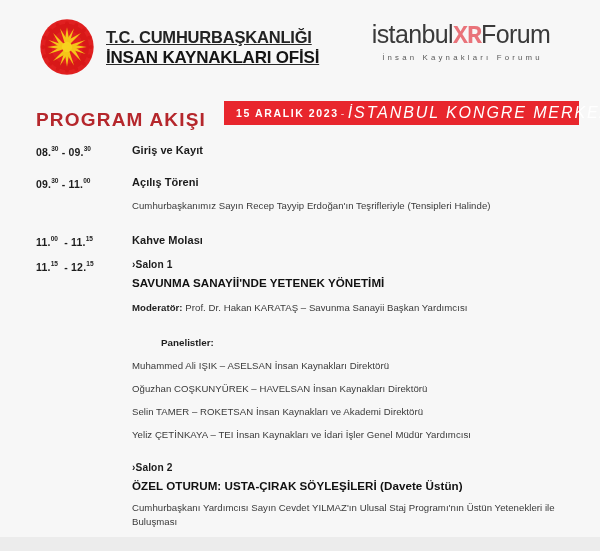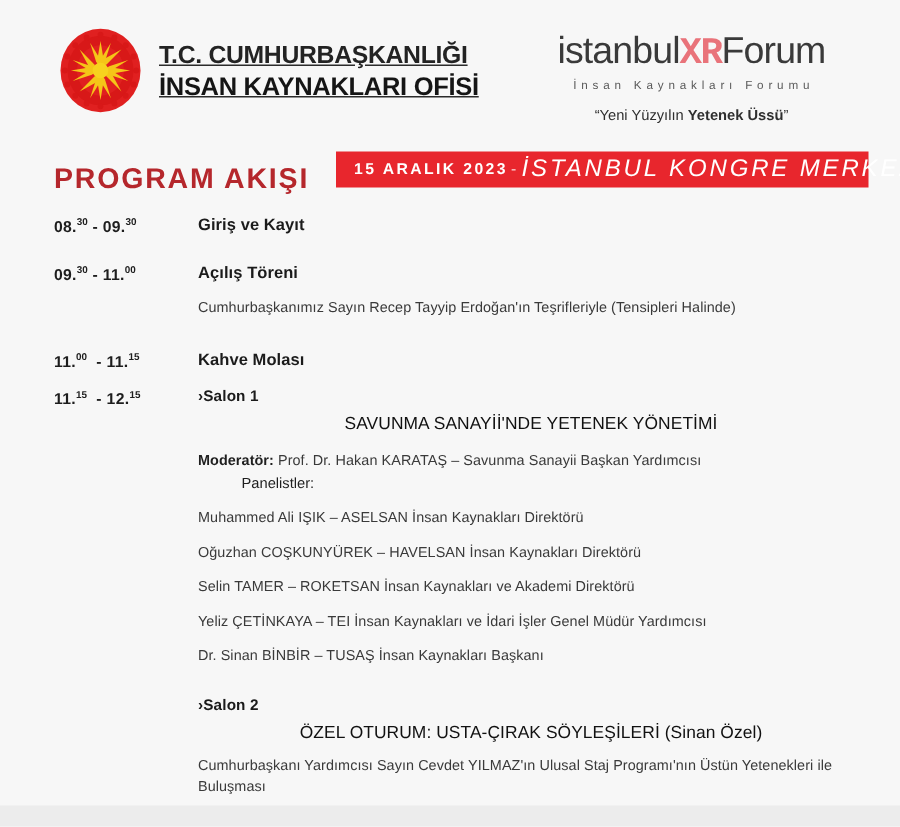--- a/index.html
+++ b/index.html
@@ -206,38 +206,37 @@
     font-weight: 700;
     color: #1b1b1b;
     letter-spacing: 0.1px;
   }
   .salon-label .chev {
     font-weight: 700;
     padding-right: 0px;
   }
   .session-title {
     font-size: 11.6px;
-    font-weight: 400;
+    font-weight: 700;
     color: #111111;
     letter-spacing: 0.05px;
     margin-top: 6px;
-    text-align: center;
   }
   .moderator {
     font-size: 9.6px;
     color: #3a3a3a;
     margin-top: 13px;
     letter-spacing: 0.05px;
   }
   .moderator b { font-weight: 700; color: #1f1f1f; }
   .panel-head {
     font-size: 9.8px;
-    font-weight: 400;
+    font-weight: 700;
     color: #1f1f1f;
-    margin-top: 4px;
+    margin-top: 24px;
     padding-left: 29px;
   }
   .panelist {
     font-size: 9.6px;
     color: #3a3a3a;
     margin-top: 12px;
     letter-spacing: 0.05px;
   }
   .salon2 { margin-top: 22px; }
   .session-desc {
@@ -311,21 +310,20 @@
       </div>
       <div class="org-text">
         <div class="org-line1">T.C. CUMHURBAŞKANLIĞI</div>
         <div class="org-line2">İNSAN KAYNAKLARI OFİSİ</div>
       </div>
     </div>
 
     <div class="logo-right">
       <div class="ixf-wordmark"><span>istanbul</span><span class="xr">XR</span><span>Forum</span></div>
       <div class="ixf-sub">İnsan Kaynakları Forumu</div>
-      <div class="ixf-tagline"><span>“Yeni Yüzyılın </span><b>Yetenek Üssü</b><span>”</span></div>
     </div>
   </div>
 
   <div class="titlebar">
     <div class="program-title">PROGRAM AKIŞI</div>
     <div class="date-banner">
       <span class="d-date">15 ARALIK 2023</span>
       <span class="d-sep">-</span>
       <span class="d-venue">İSTANBUL KONGRE MERKEZİ</span>
     </div>
@@ -360,25 +358,24 @@
       <div class="content">
 
         <div class="salon-label"><span class="chev">›</span><span>Salon 1</span></div>
         <div class="session-title">SAVUNMA SANAYİİ'NDE YETENEK YÖNETİMİ</div>
         <div class="moderator"><b>Moderatör:</b><span> Prof. Dr. Hakan KARATAŞ – Savunma Sanayii Başkan Yardımcısı</span></div>
         <div class="panel-head">Panelistler:</div>
         <div class="panelist">Muhammed Ali IŞIK – ASELSAN İnsan Kaynakları Direktörü</div>
         <div class="panelist">Oğuzhan COŞKUNYÜREK – HAVELSAN İnsan Kaynakları Direktörü</div>
         <div class="panelist">Selin TAMER – ROKETSAN İnsan Kaynakları ve Akademi Direktörü</div>
         <div class="panelist">Yeliz ÇETİNKAYA – TEI İnsan Kaynakları ve İdari İşler Genel Müdür Yardımcısı</div>
-        <div class="panelist">Dr. Sinan BİNBİR – TUSAŞ İnsan Kaynakları Başkanı</div>
 
         <div class="salon2">
           <div class="salon-label"><span class="chev">›</span><span>Salon 2</span></div>
-          <div class="session-title">ÖZEL OTURUM: USTA-ÇIRAK SÖYLEŞİLERİ (Sinan Özel)</div>
+          <div class="session-title">ÖZEL OTURUM: USTA-ÇIRAK SÖYLEŞİLERİ (Davete Üstün)</div>
           <div class="session-desc">Cumhurbaşkanı Yardımcısı Sayın Cevdet YILMAZ'ın Ulusal Staj Programı'nın Üstün Yetenekleri ile Buluşması</div>
         </div>
 
       </div>
     </div>
 
   </div>
 
   <div class="bottom-band"></div>
 </div>

